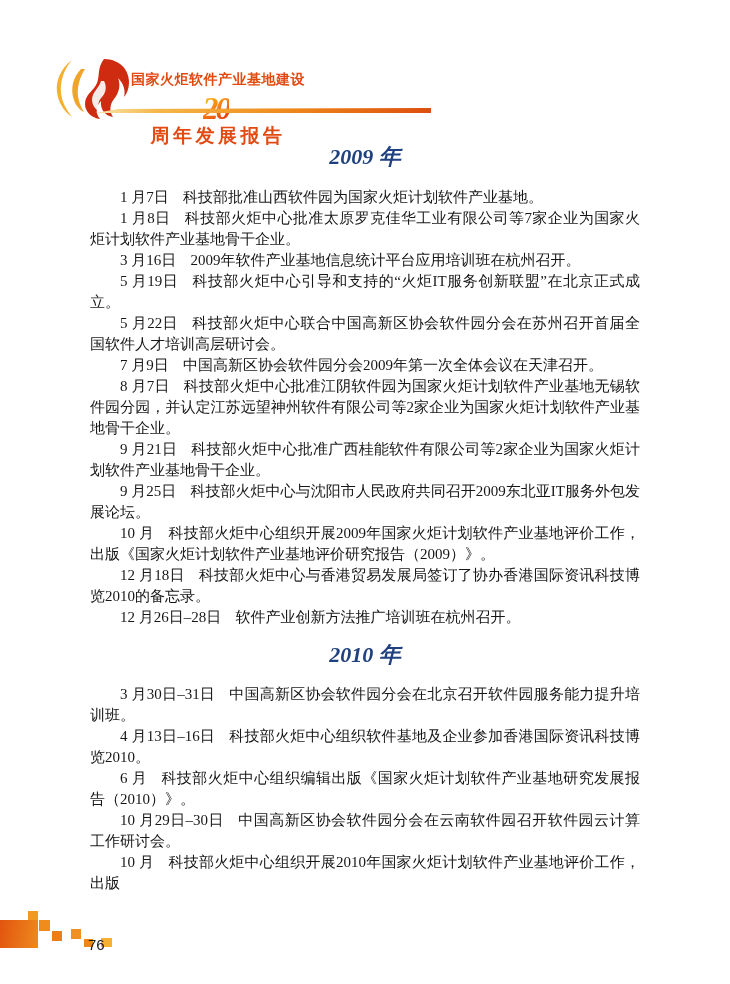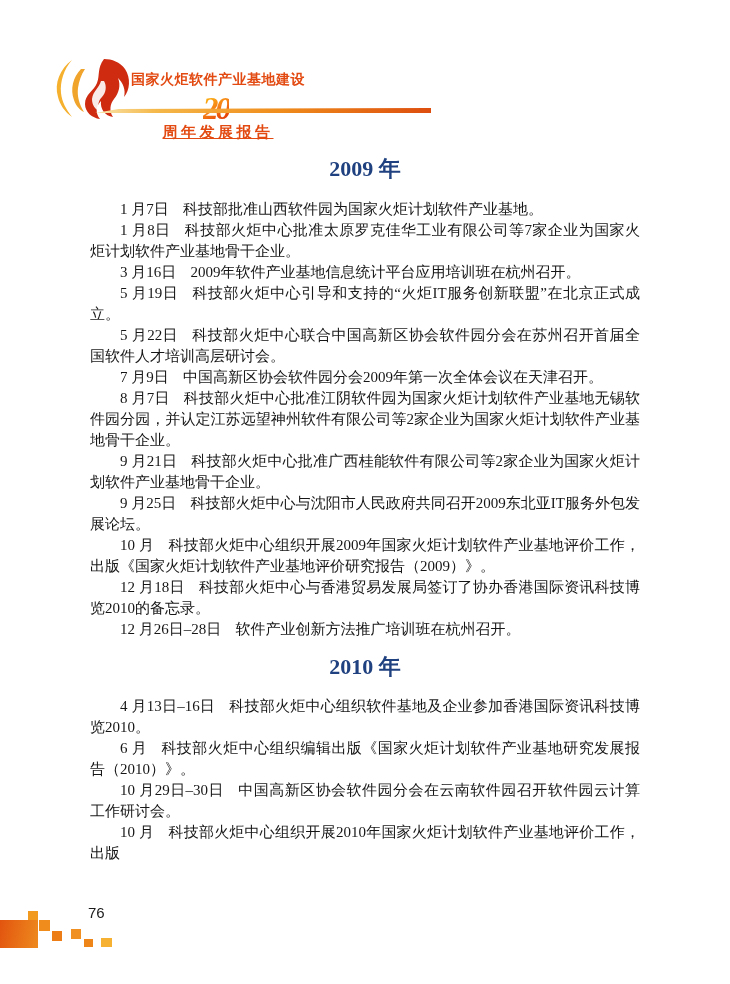--- a/index.html
+++ b/index.html
@@ -16,55 +16,56 @@
   .page-header { position: absolute; left: 0; top: 55px; width: 730px; height: 72px; }
   .logo { position: absolute; left: 52px; top: 2px; width: 80px; height: 66px; }
   .htitle {
     position: absolute; left: 131px; top: 16px; height: 34px;
     display: flex; align-items: center; white-space: nowrap;
     font-family: "Liberation Sans", "DejaVu Sans", sans-serif;
     font-weight: 700; font-size: 14px; letter-spacing: 0.5px;
     color: #e24a12;
     flex-direction: column;
   }
-  .htitle .t-right { letter-spacing: 3.5px; font-size: 15px; text-decoration: underline; }
+  .htitle .t-right { letter-spacing: 3.5px; font-size: 19px; }
   .htitle .num {
     display: inline-block;
     font-family: "Liberation Serif", "DejaVu Serif", serif;
     font-style: italic; font-weight: 800;
     font-size: 32px; line-height: 34px; letter-spacing: -3px;
     background: linear-gradient(150deg, #fbb713 15%, #f57f17 50%, #e33605 85%);
     -webkit-background-clip: text; background-clip: text; color: transparent;
     margin: 0 8px 0 3px; transform: translateY(2px);
   }
   .header-rule {
     position: absolute; left: 95px; top: 53px; width: 336px; height: 5px;
     background: linear-gradient(to right, #f9e6b0, #f5b84a 18%, #ef8c1c 55%, #dd4e0e 100%);
     clip-path: polygon(0 100%, 7% 20%, 100% 0, 100% 100%);
   }
 
   
   .content { position: absolute; left: 90px; top: 140px; width: 550px; }
   .year {
-    margin: 16px 0 17px 0;
+    margin: 4px 0 17px 0;
     font-size: 22px; line-height: 26px; font-weight: 700;
     color: #20417f; text-align: center;
     font-family: "Liberation Serif", "DejaVu Serif", serif;
+    font-style: italic;
   }
   .section + .section .year { margin-top: 14px; margin-bottom: 16px; }
   .entry {
     margin: 0;
     font-size: 15px; line-height: 21px;
     text-indent: 2em; text-align: justify;
   }
   .entry .date { padding-right: 0.95em; }
 
   
   .pagenum {
-    position: absolute; left: 88px; top: 904px;
+    position: absolute; left: 88px; top: 936px;
     font-family: "Liberation Sans", "DejaVu Sans", sans-serif;
     font-size: 15px; color: #1b1b1b;
   }
   .px { position: absolute; }
   .p1 { left: 0;     top: 920px; width: 38px; height: 28px; background: linear-gradient(100deg, #e2540f, #ee8a1e); }
   .p2 { left: 28px;  top: 911px; width: 10px; height: 9px;  background: #f2991f; }
   .p3 { left: 39px;  top: 920px; width: 11px; height: 11px; background: #ef8c1c; }
   .p4 { left: 52px;  top: 931px; width: 10px; height: 10px; background: #ec7d17; }
   .p5 { left: 71px;  top: 929px; width: 10px; height: 10px; background: #f09022; }
   .p6 { left: 84px;  top: 939px; width: 9px;  height: 8px;  background: #ee8519; }
@@ -119,20 +120,21 @@
 
   <p class="entry"><span class="date">12 月18日</span><span class="txt">科技部火炬中心与香港贸易发展局签订了协办香港国际资讯科技博览2010的备忘录。</span></p>
 
   <p class="entry"><span class="date">12 月26日–28日</span><span class="txt">软件产业创新方法推广培训班在杭州召开。</span></p>
 </div>
   </section>
 
   <section class="section">
     <h2 class="year">2010 年</h2>
     <div class="entries">
+  <p class="entry"><span class="date">3 月30日–31日</span><span class="txt">中国高新区协会软件园分会在北京召开软件园服务能力提升培训班。</span></p>
 
   <p class="entry"><span class="date">4 月13日–16日</span><span class="txt">科技部火炬中心组织软件基地及企业参加香港国际资讯科技博览2010。</span></p>
 
   <p class="entry"><span class="date">6 月</span><span class="txt">科技部火炬中心组织编辑出版《国家火炬计划软件产业基地研究发展报告（2010）》。</span></p>
 
 
   <p class="entry"><span class="date">10 月29日–30日</span><span class="txt">中国高新区协会软件园分会在云南软件园召开软件园云计算工作研讨会。</span></p>
 
   <p class="entry"><span class="date">10 月</span><span class="txt">科技部火炬中心组织开展2010年国家火炬计划软件产业基地评价工作，出版</span></p>
 </div>

